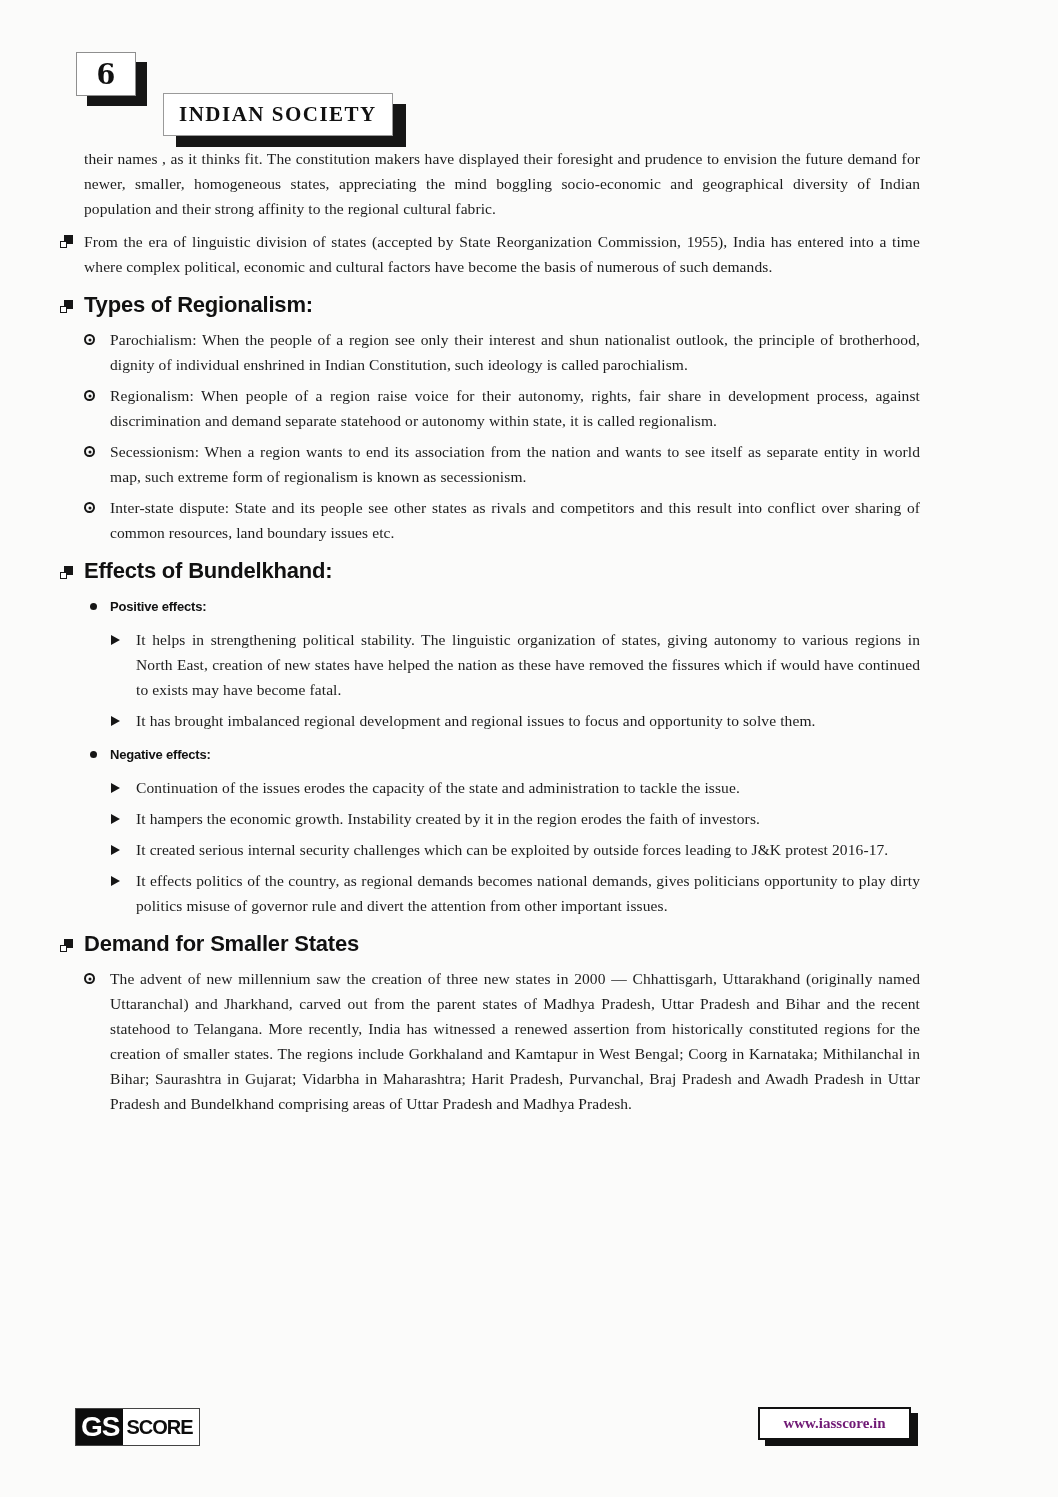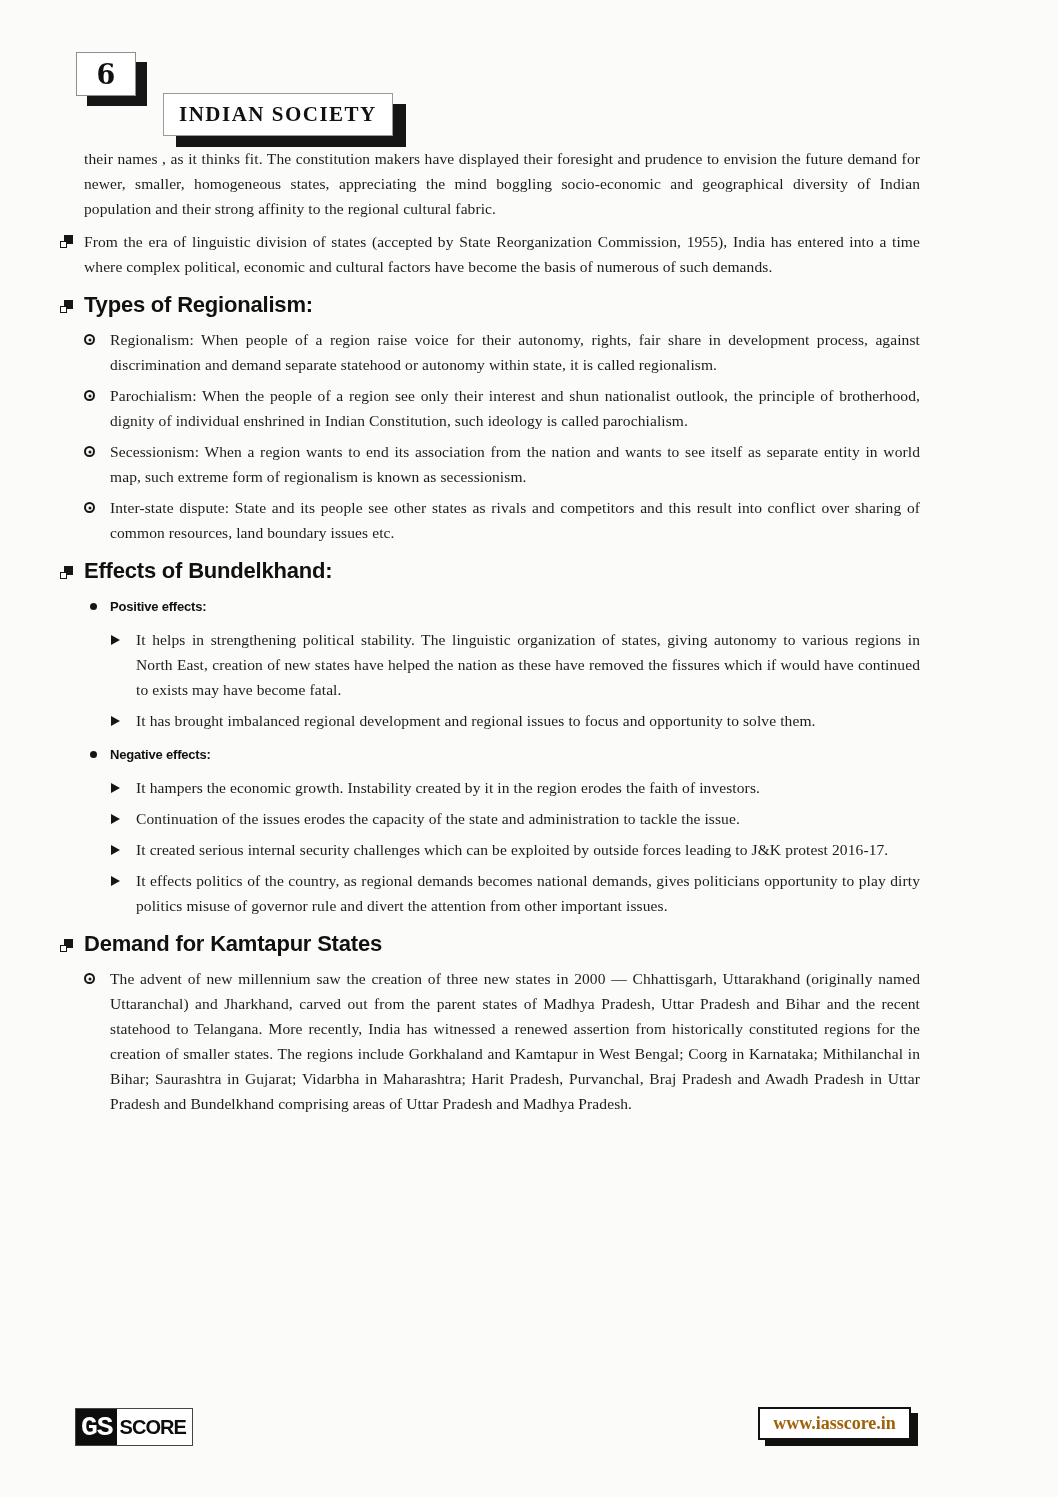--- a/index.html
+++ b/index.html
@@ -63,33 +63,33 @@
   .arrow-bullet { position:absolute; left:-25px; top:8px; width:0; height:0; display:block;
     border-left:9px solid #161616; border-top:5px solid transparent; border-bottom:5px solid transparent; }
 
   
   .logo-box {
     position:absolute; left:75px; top:1408px; height:38px;
     display:flex; align-items:stretch; background:#fff; border:1px solid #444;
   }
   .logo-gs {
     background:#0d0d0d; color:#fff; display:flex; align-items:center;
-    font-family:Liberation Mono, monospace; font-weight:700; font-size:28px;
+    font-family:Liberation Sans, sans-serif; font-weight:700; font-size:28px;
     padding:0 4px 0 5px; letter-spacing:-1px;
   }
   .logo-score {
     color:#0d0d0d; display:flex; align-items:center;
     font-family:"Liberation Sans", sans-serif; font-weight:700; font-size:20px;
     padding:0 6px 0 3px; letter-spacing:-1px;
   }
   .website-box {
     position:absolute; left:758px; top:1407px; width:153px; height:33px;
     background:#fff; border:2px solid #111; box-shadow:7px 6px 0 #111;
     display:flex; align-items:center; justify-content:center;
-    font-family:"Liberation Serif", serif; font-weight:bold; font-size:18px; color:#a16207;
+    font-family:"Liberation Serif", serif; font-weight:bold; font-size:15px; color:#701a75;
   }
 </style>
 </head>
 <body>
 
 <div class="page">
 
   <div class="num-box">
     <span>6</span>
   </div>
@@ -106,25 +106,25 @@
       <p>From the era of linguistic division of states (accepted by State Reorganization Commission, 1955), India has entered into a time where complex political, economic and cultural factors have become the basis of numerous of such demands.</p>
     </div>
 
     <h2 class="heading">
       <span class="sq-bullet"></span>
       <span>Types of Regionalism:</span>
     </h2>
 
     <div class="li-2">
       <span class="fisheye-bullet"></span>
-      <p>Regionalism: When people of a region raise voice for their autonomy, rights, fair share in development process, against discrimination and demand separate statehood or autonomy within state, it is called regionalism.</p>
+      <p>Parochialism: When the people of a region see only their interest and shun nationalist outlook, the principle of brotherhood, dignity of individual enshrined in Indian Constitution, such ideology is called parochialism.</p>
     </div>
     <div class="li-2">
       <span class="fisheye-bullet"></span>
-      <p>Parochialism: When the people of a region see only their interest and shun nationalist outlook, the principle of brotherhood, dignity of individual enshrined in Indian Constitution, such ideology is called parochialism.</p>
+      <p>Regionalism: When people of a region raise voice for their autonomy, rights, fair share in development process, against discrimination and demand separate statehood or autonomy within state, it is called regionalism.</p>
     </div>
     <div class="li-2">
       <span class="fisheye-bullet"></span>
       <p>Secessionism: When a region wants to end its association from the nation and wants to see itself as separate entity in world map, such extreme form of regionalism is known as secessionism.</p>
     </div>
     <div class="li-2">
       <span class="fisheye-bullet"></span>
       <p>Inter-state dispute: State and its people see other states as rivals and competitors and this result into conflict over sharing of common resources, land boundary issues etc.</p>
     </div>
 
@@ -147,38 +147,38 @@
       <p>It has brought imbalanced regional development and regional issues to focus and opportunity to solve them.</p>
     </div>
 
     <h3 class="subhead">
       <span class="dot-bullet"></span>
       <span>Negative effects:</span>
     </h3>
 
     <div class="li-3">
       <span class="arrow-bullet"></span>
-      <p>It hampers the economic growth. Instability created by it in the region erodes the faith of investors.</p>
+      <p>Continuation of the issues erodes the capacity of the state and administration to tackle the issue.</p>
     </div>
     <div class="li-3">
       <span class="arrow-bullet"></span>
-      <p>Continuation of the issues erodes the capacity of the state and administration to tackle the issue.</p>
+      <p>It hampers the economic growth. Instability created by it in the region erodes the faith of investors.</p>
     </div>
     <div class="li-3">
       <span class="arrow-bullet"></span>
       <p>It created serious internal security challenges which can be exploited by outside forces leading to J&amp;K protest 2016-17.</p>
     </div>
     <div class="li-3">
       <span class="arrow-bullet"></span>
       <p>It effects politics of the country, as regional demands becomes national demands, gives politicians opportunity to play dirty politics misuse of governor rule and divert the attention from other important issues.</p>
     </div>
 
     <h2 class="heading">
       <span class="sq-bullet"></span>
-      <span>Demand for Kamtapur States</span>
+      <span>Demand for Smaller States</span>
     </h2>
 
     <div class="li-2">
       <span class="fisheye-bullet"></span>
       <p>The advent of new millennium saw the creation of three new states in 2000 — Chhattisgarh, Uttarakhand (originally named Uttaranchal) and Jharkhand, carved out from the parent states of Madhya Pradesh, Uttar Pradesh and Bihar and the recent statehood to Telangana. More recently, India has witnessed a renewed assertion from historically constituted regions for the creation of smaller states. The regions include Gorkhaland and Kamtapur in West Bengal; Coorg in Karnataka; Mithilanchal in Bihar; Saurashtra in Gujarat; Vidarbha in Maharashtra; Harit Pradesh, Purvanchal, Braj Pradesh and Awadh Pradesh in Uttar Pradesh and Bundelkhand comprising areas of Uttar Pradesh and Madhya Pradesh.</p>
     </div>
 
   </div>
 
   <div class="logo-box">

